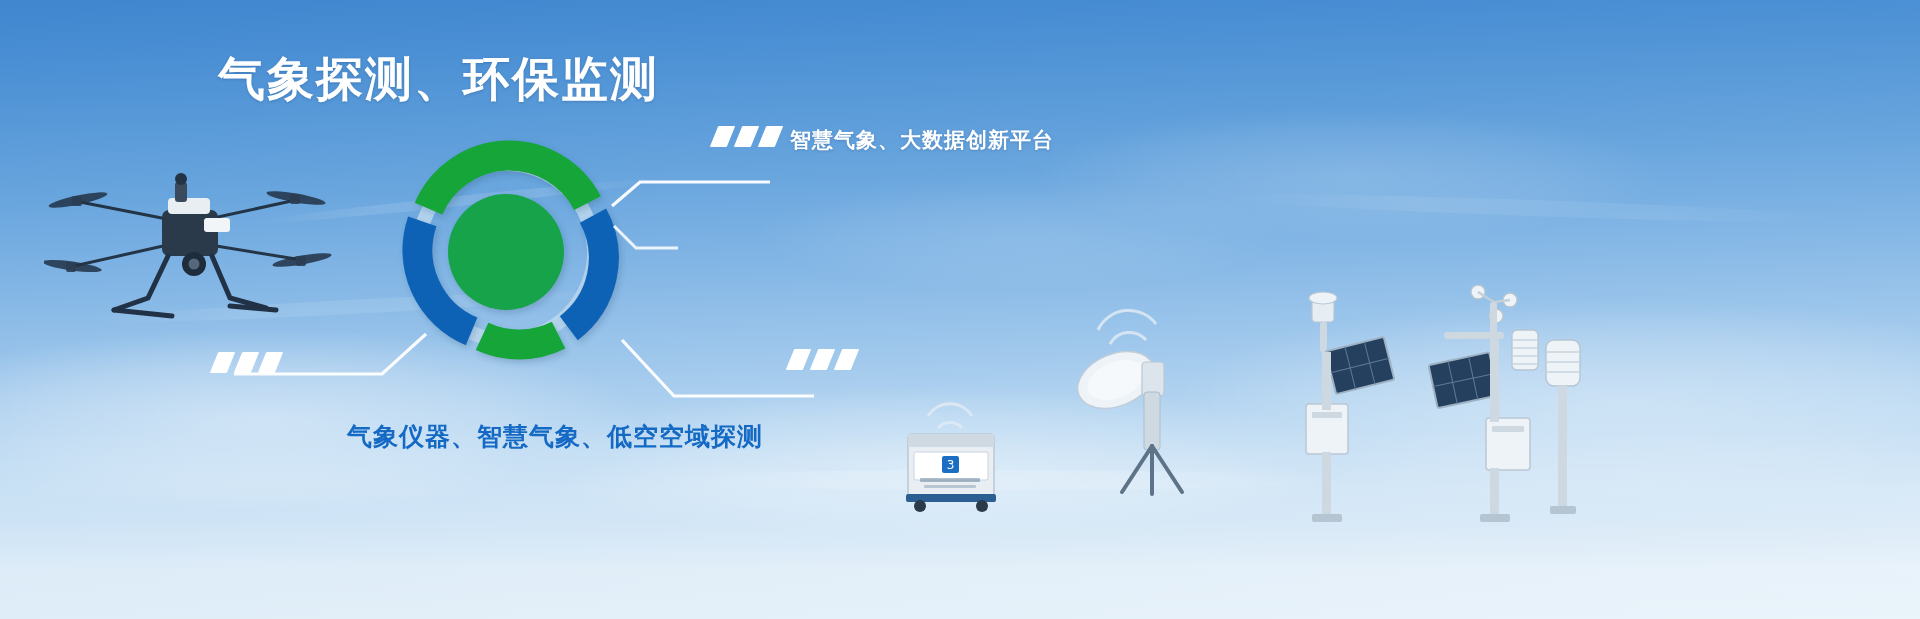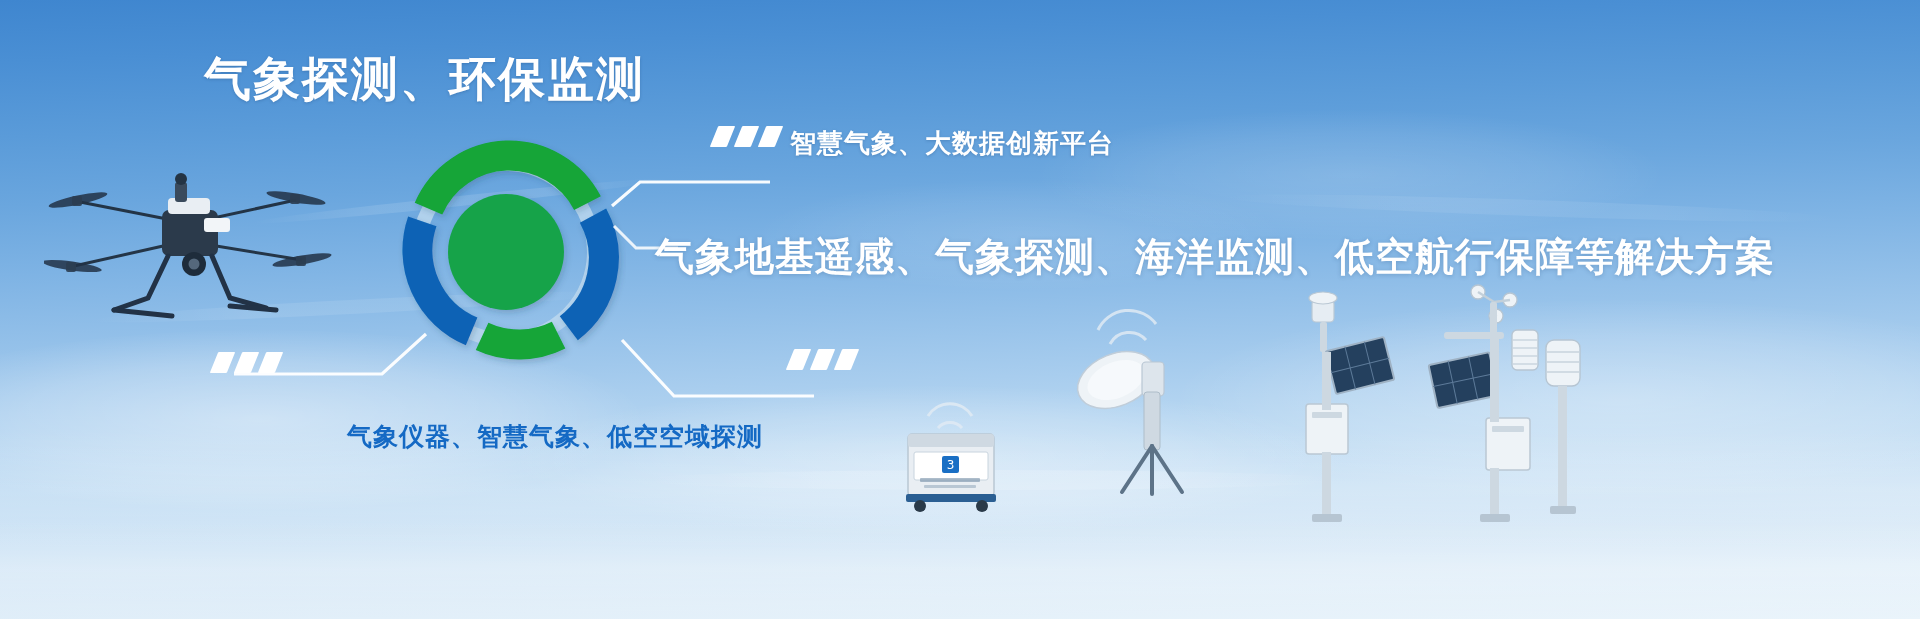--- a/index.html
+++ b/index.html
@@ -55,21 +55,21 @@
         rgba(255,255,255,0) 0%,
         rgba(255,255,255,0.33) 30%,
         rgba(255,255,255,0.33) 70%,
         rgba(255,255,255,0) 100%);
     border-radius: 50%;
   }
 
   
   #headline {
     position: absolute;
-    left: 204px;
+    left: 218px;
     top: 50px;
     font-size: 47px;
     font-weight: bold;
     color: #ffffff;
     letter-spacing: 2px;
     line-height: 1.25;
     white-space: nowrap;
     text-shadow: 0 1px 3px rgba(30,70,120,0.30);
   }
 
@@ -99,21 +99,21 @@
     height: 21px;
     background: #ffffff;
     transform: skewX(-22deg);
     border-radius: 1px;
   }
 
   #label-top {
     position: absolute;
     left: 790px;
     top: 126px;
-    font-size: 26px;
+    font-size: 21px;
     font-weight: bold;
     color: #ffffff;
     white-space: nowrap;
     letter-spacing: 1px;
     text-shadow: 0 1px 3px rgba(30,70,120,0.28);
   }
   #label-main {
     position: absolute;
     left: 655px;
     top: 230px;
@@ -232,21 +232,20 @@
   <div class="slashes" style="left:714px; top:126px;">
     <div class="slash"></div>
     <div class="slash"></div>
     <div class="slash"></div>
   </div>
   <div id="label-top">智慧气象、大数据创新平台</div>
 
   <svg class="connector" style="left:612px; top:222px;" width="70" height="48" viewBox="0 0 70 48">
     <path d="M2 4 L24 26 L66 26" fill="none" stroke="#ffffff" stroke-width="3" opacity="0.85"></path>
   </svg>
-  <div id="label-main">气象地基遥感、气象探测、海洋监测、低空航行保障等解决方案</div>
 
   <svg class="connector" style="left:618px; top:336px;" width="210" height="84" viewBox="0 0 210 84">
     <path d="M4 4 L56 60 L196 60" fill="none" stroke="#ffffff" stroke-width="3.2" opacity="0.95"></path>
   </svg>
   <div class="slashes" style="left:790px; top:349px;">
     <div class="slash"></div>
     <div class="slash"></div>
     <div class="slash"></div>
   </div>
 

